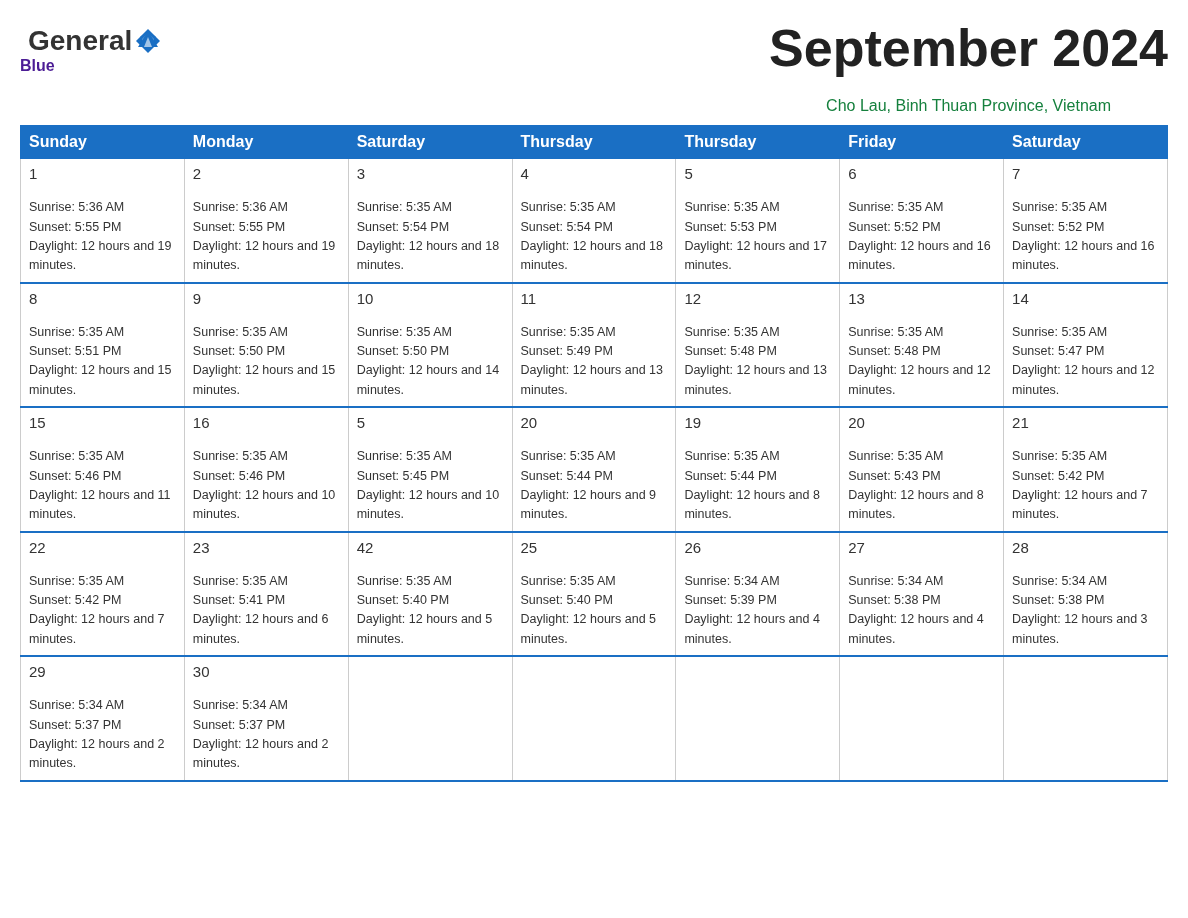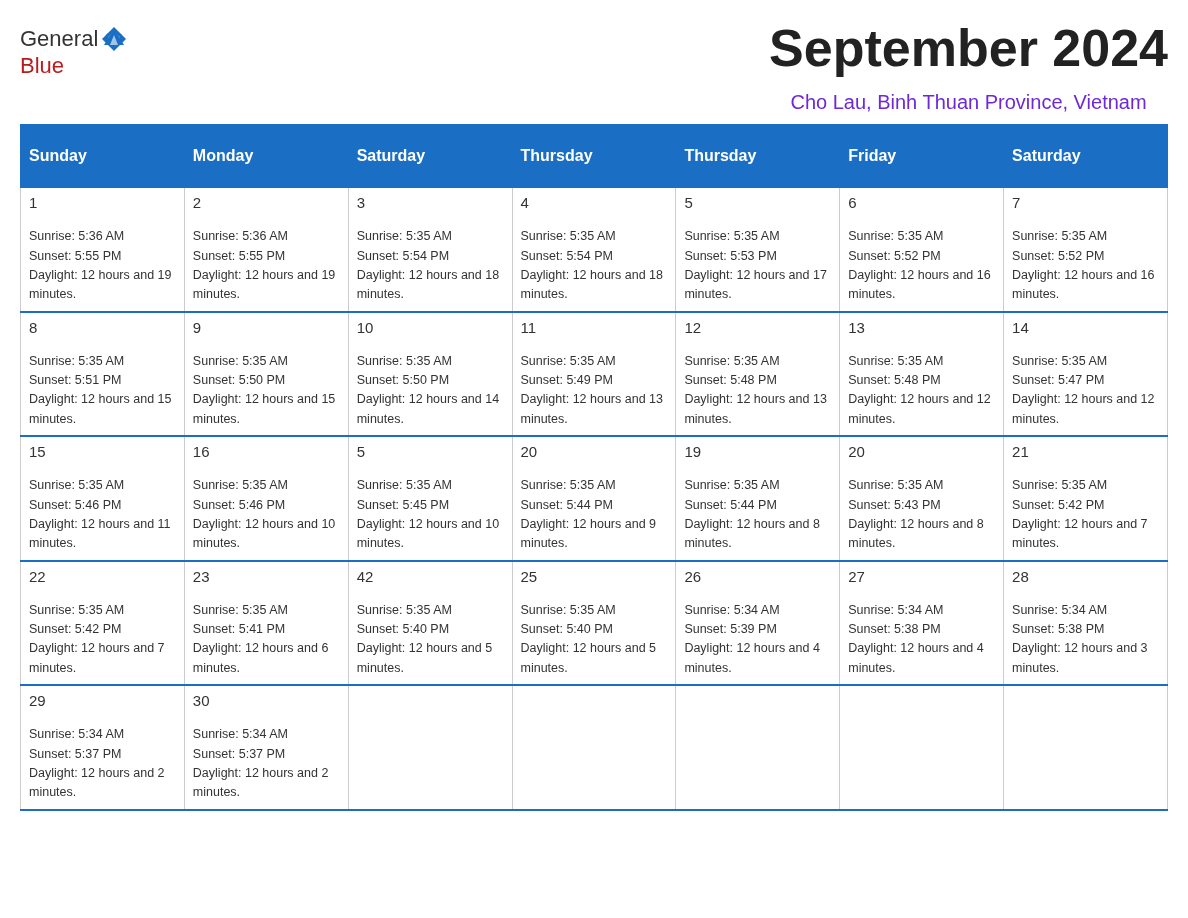--- a/index.html
+++ b/index.html
@@ -18,60 +18,61 @@
     }
     .logo {
       display: flex;
       flex-direction: column;
       align-items: flex-start;
       padding-top: 5px;
     }
     .logo-text {
       display: flex;
       align-items: center;
-      font-size: 22px;
-      font-weight: normal;
+      font-size: 28px;
+      font-weight: bold;
       color: #333;
+      margin-left: 8px;
     }
     .logo-general { color: #333; }
     .logo-flag {
       width: 28px;
       height: 28px;
       margin: 0 2px;
     }
     .logo-blue {
-      color: #b91c1c;
-      font-size: 22px;
-      font-weight: normal;
+      color: #4c1d95;
+      font-size: 16px;
+      font-weight: bold;
     }
     .title-block {
       text-align: center;
     }
     .month-title {
       font-size: 52px;
       font-weight: bold;
       color: #222;
       line-height: 1.1;
     }
     .subtitle {
-      font-size: 20px;
-      color: #6d28d9;
-      margin-top: 14px;
+      font-size: 16px;
+      color: #15803d;
+      margin-top: 20px;
     }
     .calendar {
       width: 100%;
       border-collapse: collapse;
       border: 1px solid #aaa;
     }
     .calendar th {
       background-color: #1a6fc4;
       color: #fff;
       font-size: 16px;
       font-weight: bold;
-      padding: 22px 8px;
+      padding: 7px 8px;
       text-align: left;
       border: 1px solid #1a6fc4;
     }
     .calendar td {
       vertical-align: top;
       padding: 6px 8px;
       border: 1px solid #ccc;
       width: calc(100% / 7);
       min-height: 90px;
       font-size: 12.5px;

